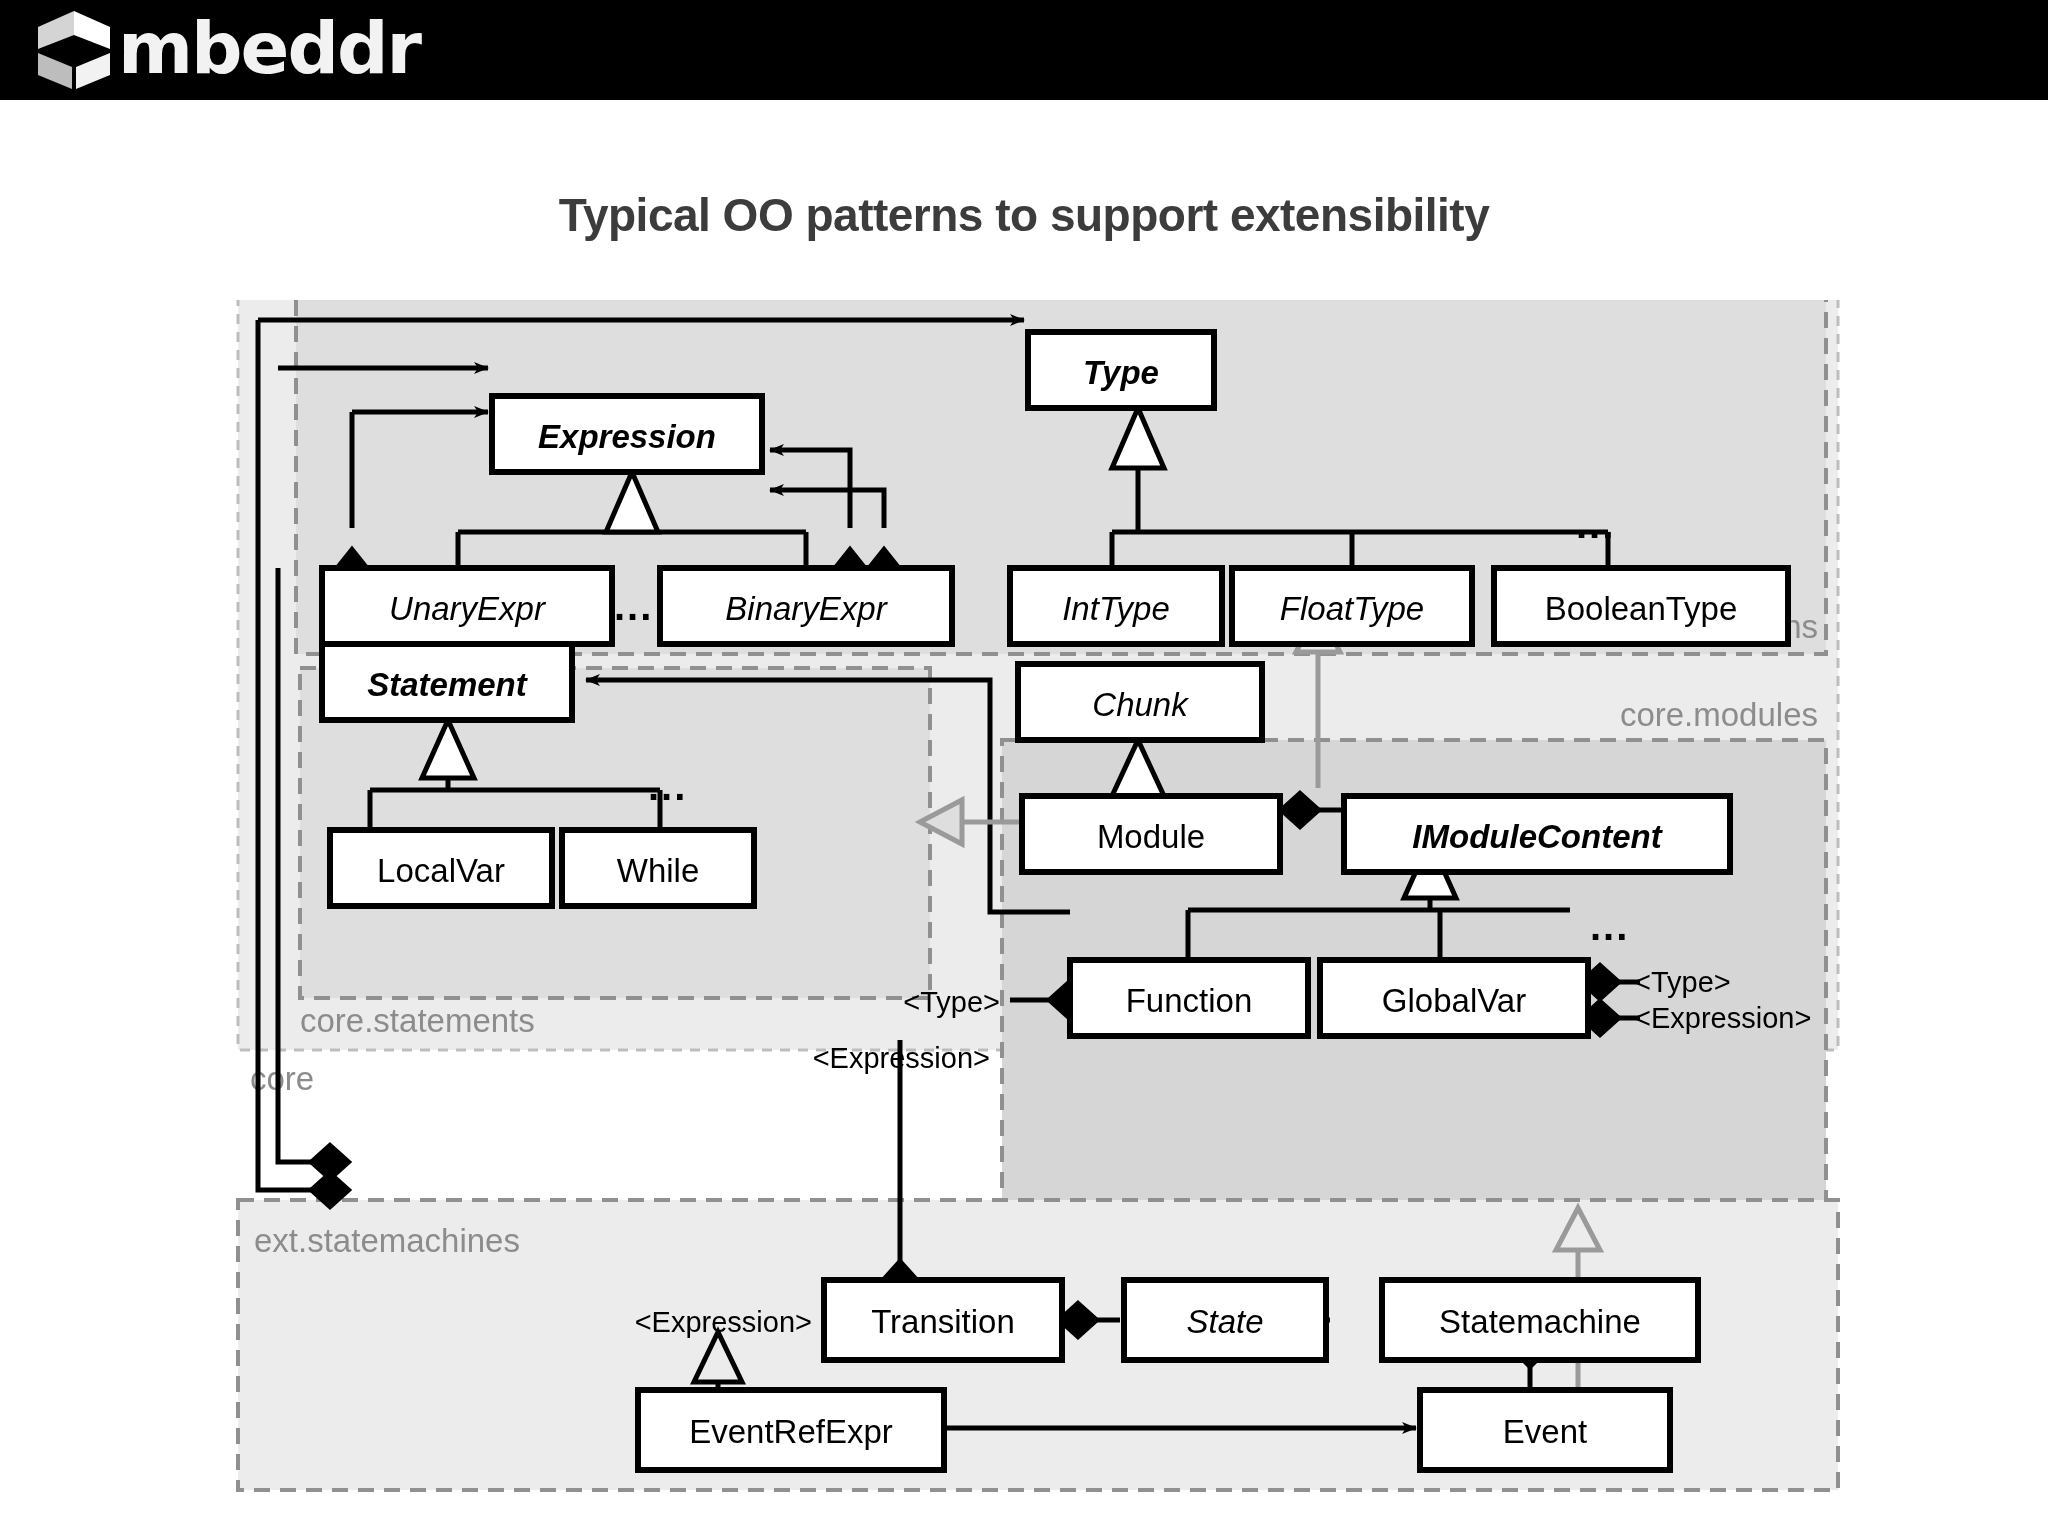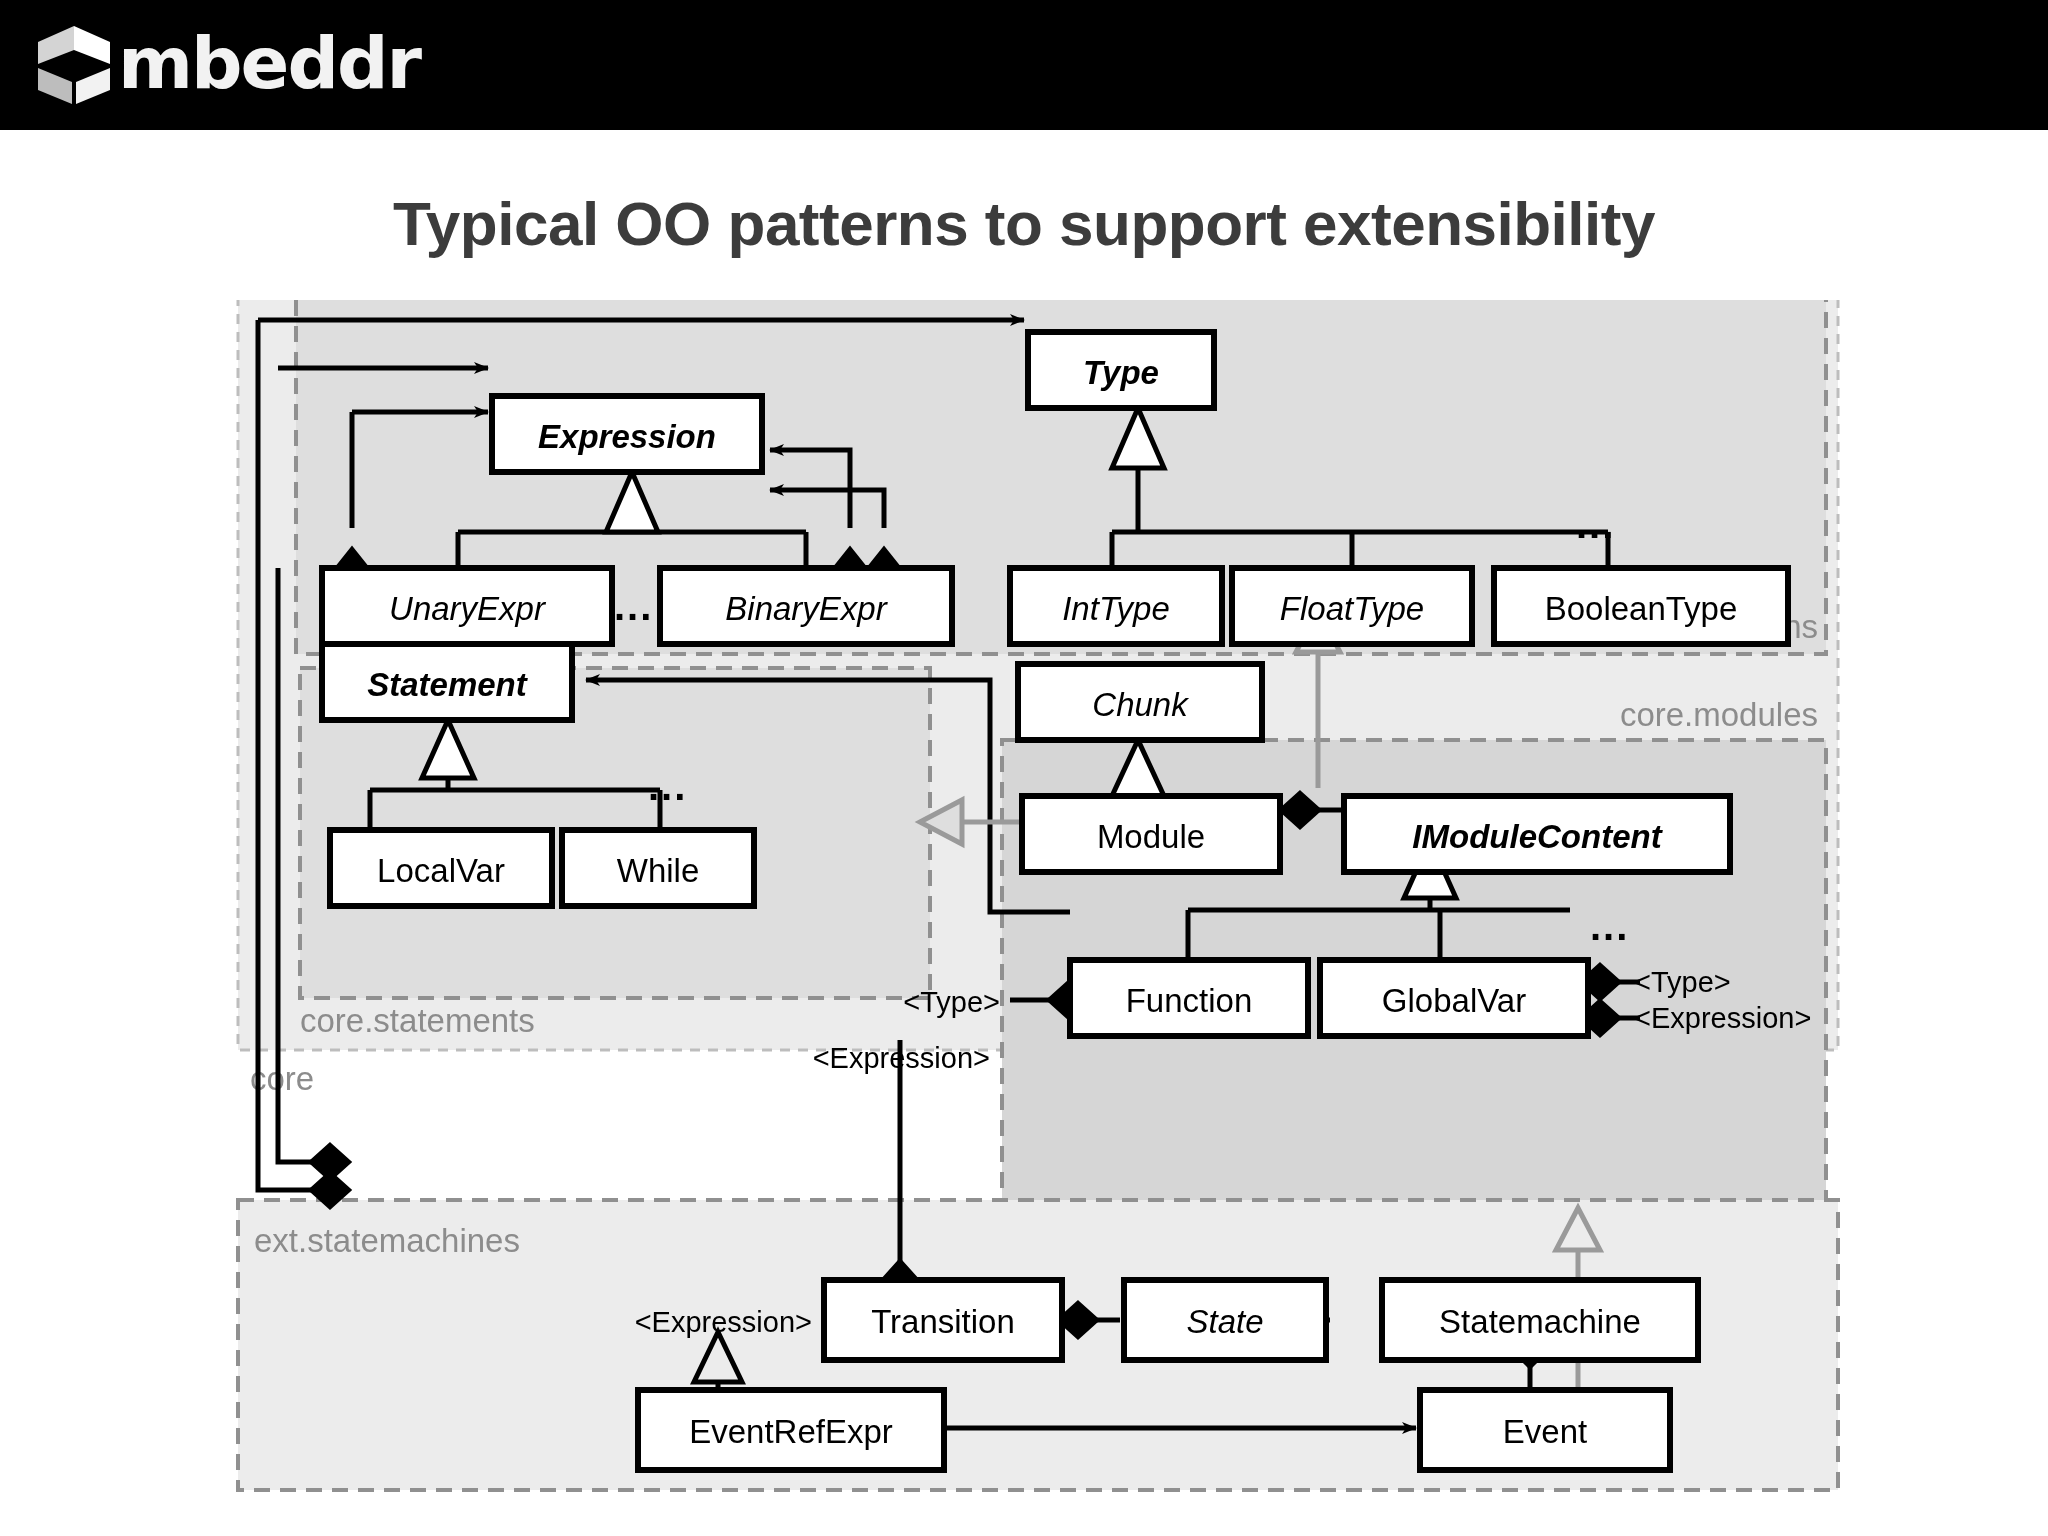--- a/index.html
+++ b/index.html
@@ -4,41 +4,41 @@
 <style>
   html, body { margin:0; padding:0; }
   body {
     width:2048px; height:1536px;
     background:#ffffff;
     font-family:"Liberation Sans", sans-serif;
     overflow:hidden;
     position:relative;
   }
   #header-bar {
-    position:absolute; left:0; top:0; width:2048px; height:130px;
+    position:absolute; left:0; top:0; width:2048px; height:100px;
     background:#000000;
     display:flex; align-items:center;
   }
   #logo-wrap { display:flex; align-items:center; margin-left:36px; }
   #logo-mark { width:76px; height:82px; display:block; }
   #logo-text {
     font-family:"DejaVu Sans", sans-serif;
     font-weight:bold;
     font-size:72px;
     color:#f2f2f2;
     letter-spacing:-2px;
     margin-left:6px;
     line-height:1;
     position:relative;
     top:-2px;
   }
   #slide-title {
     position:absolute; left:0; top:188px; width:2048px;
     text-align:center;
-    font-size:62px;
+    font-size:46px;
     font-weight:bold;
     color:#3c3c3c;
     letter-spacing:-0.5px;
   }
   #diagram-area {
     position:absolute; left:0; top:300px; width:2048px; height:1200px;
   }
   svg { display:block; }
   .cls-name { font-family:"Liberation Sans", sans-serif; font-size:33px; fill:#000; }
   .cls-abstract { font-style:italic; font-weight:bold; }

